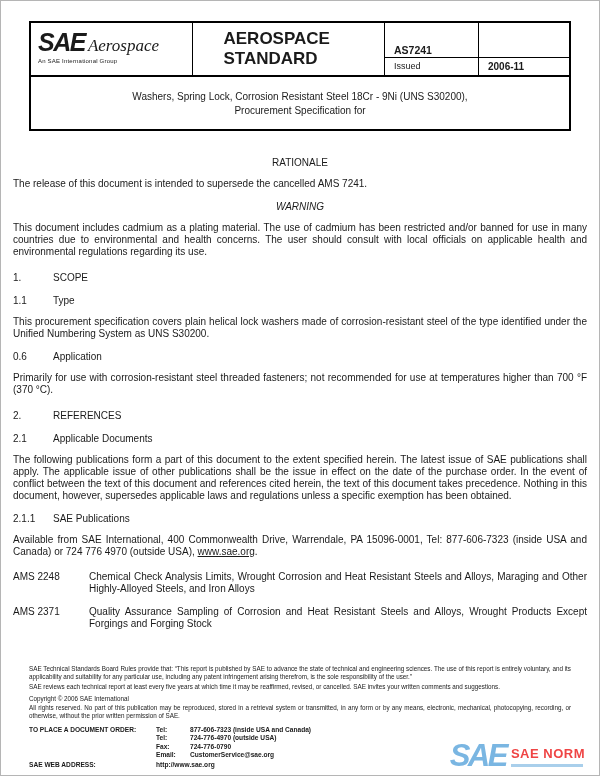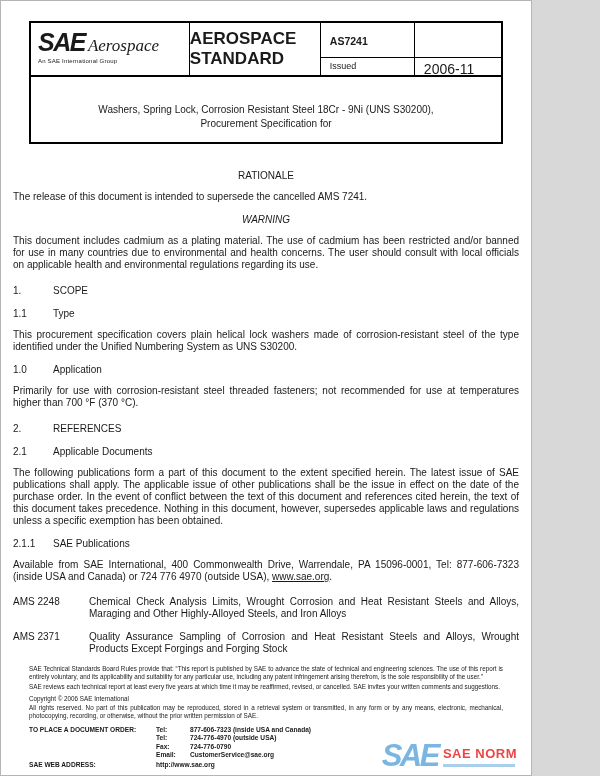--- a/index.html
+++ b/index.html
@@ -1,37 +1,37 @@
 <!DOCTYPE html>
 <html><head>
 <meta charset="utf-8">
 <style>
   * { margin:0; padding:0; box-sizing:border-box; }
   html,body { width:600px; height:776px; }
   body { background:#d8d8d8; font-family:"Liberation Sans", sans-serif; color:#1a1a1a; }
-  .page { position:relative; width:532px; height:776px; background:#ffffff; border:1px solid #b5b5b5; overflow:hidden; }
+  .page { position:relative; width:600px; height:776px; background:#ffffff; border:1px solid #b5b5b5; overflow:hidden; }
 
   
   .header-box { margin:20px 28px 0; border:2px solid #000; }
   .header-top { display:flex; border-bottom:2px solid #000; height:54px; }
   .logo-cell { width:162px; border-right:1.5px solid #000; padding:7px 4px 2px 7px; }
   .logo-line { display:flex; align-items:baseline; white-space:nowrap; }
   .logo-sae { font-weight:bold; font-style:italic; font-size:25px; letter-spacing:-1.5px; line-height:1; }
   .logo-aero { font-family:"Liberation Serif", serif; font-style:italic; font-size:17px; margin-left:3px; }
   .logo-tag { font-size:6px; margin-top:2px; letter-spacing:0.2px; }
   .doctype-cell { flex:1; border-right:1.5px solid #000; display:flex; align-items:center; justify-content:center; }
   .doctype-cell .inner { width:130px; text-align:left; font-size:17px; font-weight:bold; line-height:1.15; }
   .right-block { width:184px; display:flex; flex-direction:column; }
   .right-top { flex:1; display:flex; border-bottom:1px solid #000; }
-  .docnum-cell { width:94px; border-right:1px solid #000; font-weight:bold; font-size:10.5px; padding:12px 0 0 9px; }
+  .docnum-cell { width:94px; border-right:1px solid #000; font-weight:bold; font-size:10.5px; padding:21px 0 0 9px; }
   .right-empty { flex:1; }
   .right-bottom { height:17px; display:flex;justify-content:center; }
   .issued-label { width:94px; border-right:1px solid #000; font-size:9px; padding:3px 0 0 9px; }
-  .issued-date { flex:1; font-size:14px; padding:3px 0 0 9px; }
-  .title-area { padding:13px 10px 12px; text-align:center; font-size:10px; line-height:1.35;margin-top:13px; }
+  .issued-date { flex:1; font-size:10px; padding:3px 0 0 9px;font-weight:bold; }
+  .title-area { padding:13px 10px 12px; text-align:center; font-size:10px; line-height:1.35; }
 
   
   .content { padding:0 12px; font-size:10px; line-height:12px; }
   .center-head { text-align:center; }
   .h-rationale { margin-top:26px; }
   .h-warning { margin-top:11px;font-style:italic; }
   .p-body { margin-top:9px; text-align:justify; }
   .sec { margin-top:11px; display:flex; }
   .sec-major { margin-top:14px; }
   .sec .num { width:40px; flex:none; }
@@ -108,21 +108,21 @@
       <span>SCOPE</span>
     </div>
 
     <div class="sec">
       <span class="num">1.1</span>
       <span>Type</span>
     </div>
     <p class="p-body">This procurement specification covers plain helical lock washers made of corrosion-resistant steel of the type identified under the Unified Numbering System as UNS S30200.</p>
 
     <div class="sec">
-      <span class="num">1.0</span>
+      <span class="num">0.6</span>
       <span>Application</span>
     </div>
     <p class="p-body">Primarily for use with corrosion-resistant steel threaded fasteners; not recommended for use at temperatures higher than 700 °F (370 °C).</p>
 
     <div class="sec sec-major">
       <span class="num">2.</span>
       <span>REFERENCES</span>
     </div>
 
     <div class="sec">

